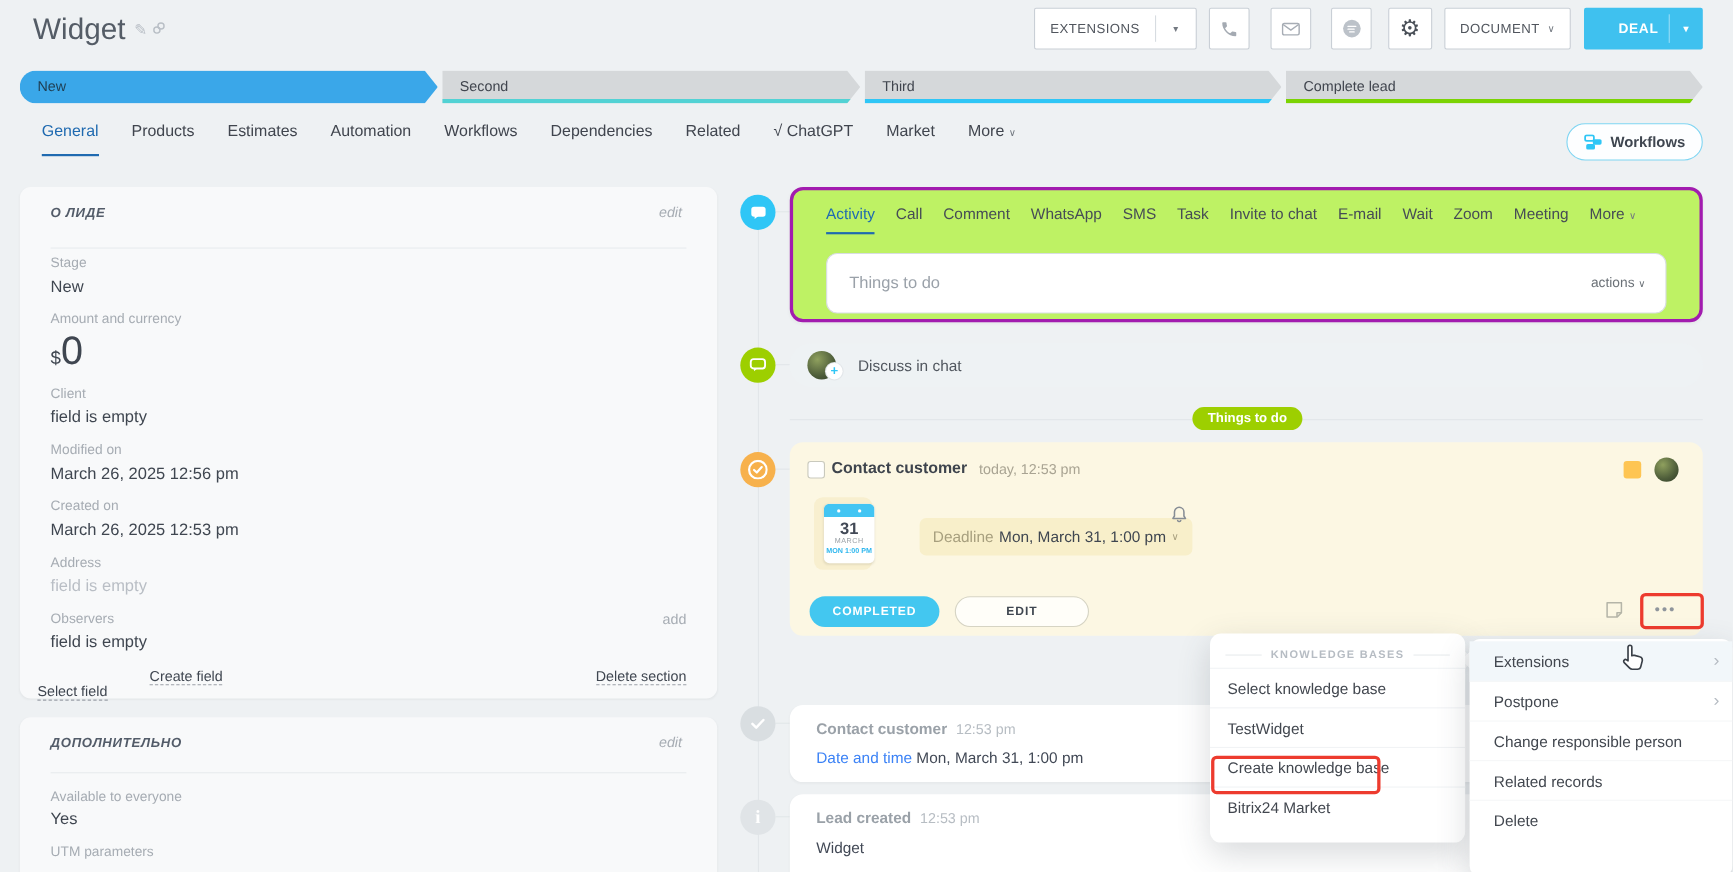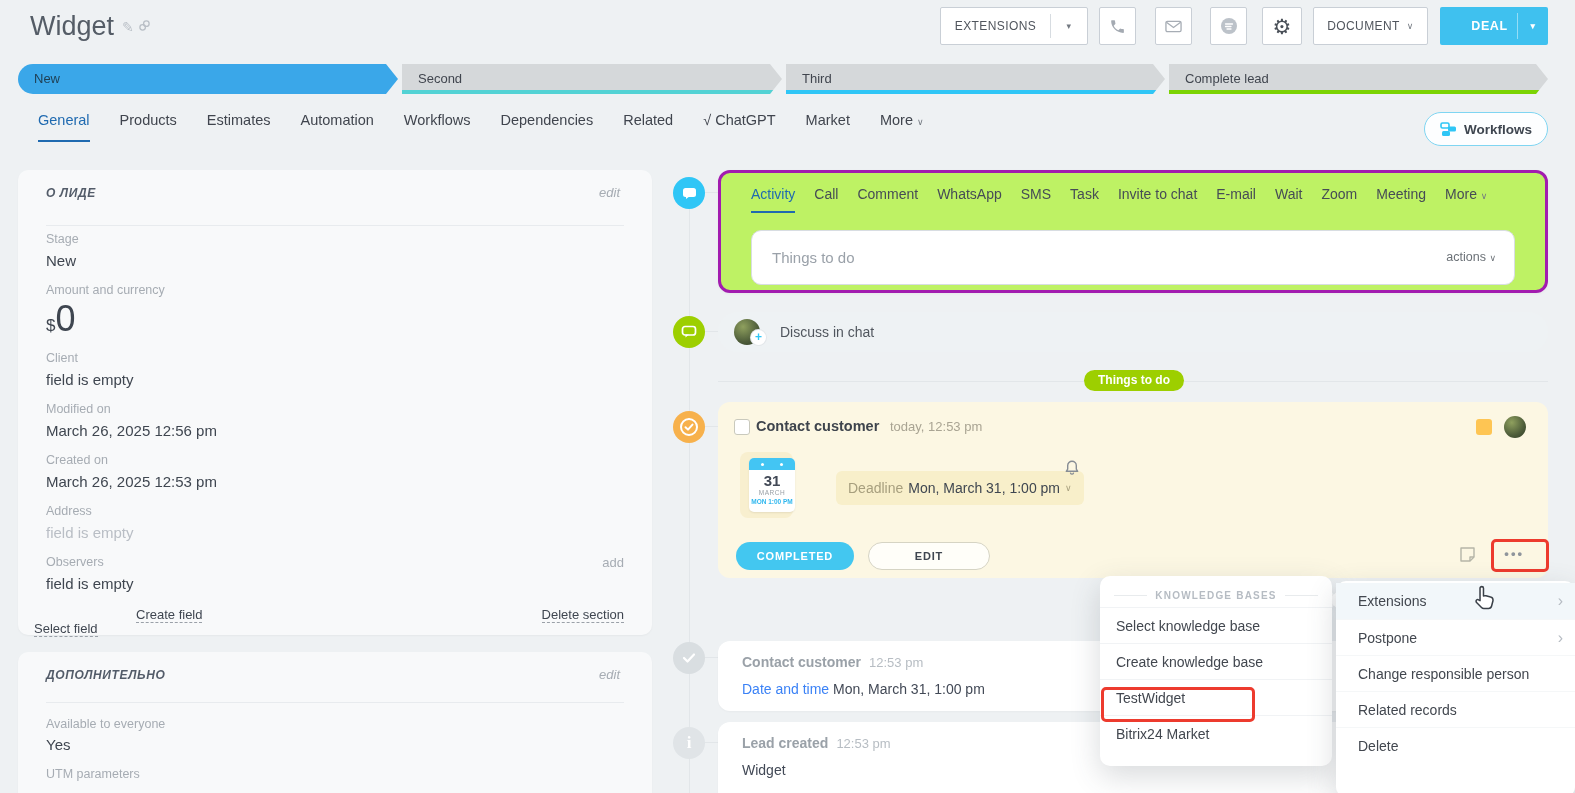--- a/index.html
+++ b/index.html
@@ -363,22 +363,22 @@
 </div>
 
 <div class="menu-notch" style="left:1325px; top:594px;"></div>
 <div class="menu kmenu" style="left:1100px; top:576px; width:232px; height:190px;">
   <div class="kmenu-head">
     <span class="ln"></span>
       <span class="txt">KNOWLEDGE BASES</span>
       <span class="ln"></span>
   </div>
   <div class="menu-item">Select knowledge base</div>
+  <div class="menu-item">TestWidget</div>
   <div class="menu-item">Create knowledge base</div>
-  <div class="menu-item">TestWidget</div>
   <div class="menu-item">Bitrix24 Market</div>
 </div>
 
 <div class="menu-notch" style="left:1331px; top:594px; box-shadow:-3px 3px 8px rgba(60,70,80,.08);"></div>
 <div class="menu cmenu" style="left:1336px; top:581px; width:239px; height:216px; padding-top:2px;">
   <div class="menu-item hover"><span>Extensions</span><span class="sub-arrow">›</span></div>
   <div class="menu-item"><span>Postpone</span><span class="sub-arrow">›</span></div>
   <div class="menu-item">Change responsible person</div>
   <div class="menu-item">Related records</div>
   <div class="menu-item">Delete</div>

